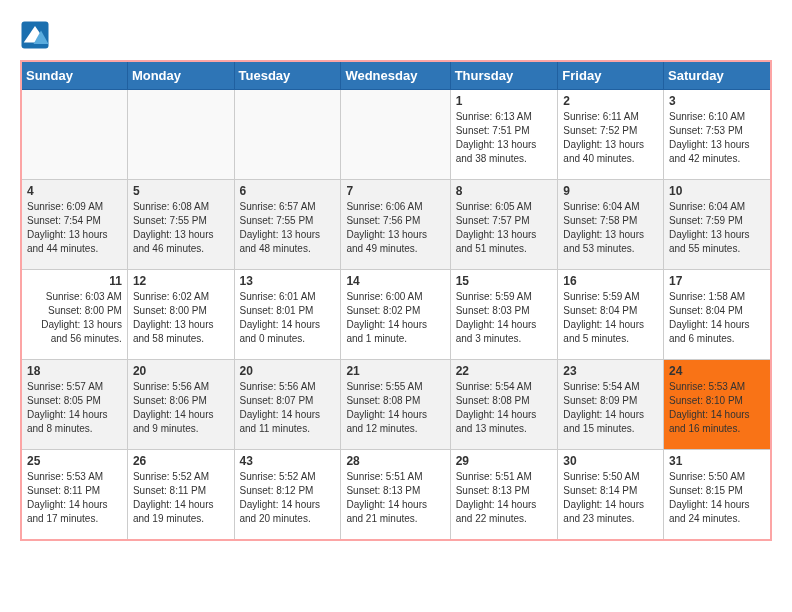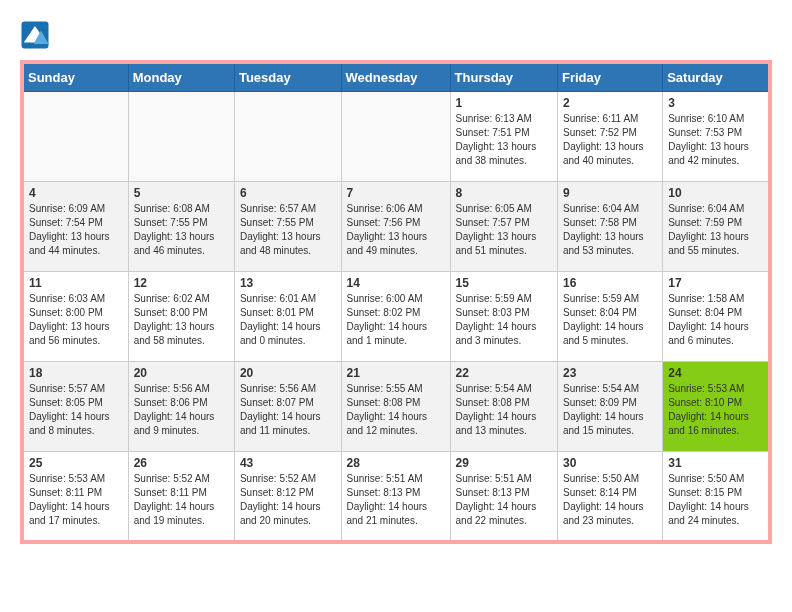--- a/index.html
+++ b/index.html
@@ -42,21 +42,21 @@
       font-weight: bold;
       color: #333;
     }
     .location-title {
       font-size: 15px;
       color: #333;
     }
     .calendar-table {
       width: 100%;
       border-collapse: collapse;
-      border: 4px solid #fca5a5;
+      border: 2px solid #fca5a5;
       padding-left: 36px;
     }
     .calendar-table th {
       background-color: #2e75b6;
       color: #fff;
       padding: 6px 4px;
       font-size: 13px;
       font-weight: bold;
       border: 1px solid #2060a0;
       text-align: left;
@@ -198,21 +198,21 @@
         </td>
         <td style="background: rgb(242, 242, 242);">
           <span class="day-number">10</span>
           <div class="day-info" style="white-space: pre-line;">Sunrise: 6:04 AM
 Sunset: 7:59 PM
 Daylight: 13 hours
 and 55 minutes.</div>
         </td>
       </tr>
       <tr>
-        <td style="background: rgb(255, 255, 255);">
+        <td style="background: rgb(255, 255, 255); text-align: right;">
           <span class="day-number">11</span>
           <div class="day-info" style="white-space: pre-line;">Sunrise: 6:03 AM
 Sunset: 8:00 PM
 Daylight: 13 hours
 and 56 minutes.</div>
         </td>
         <td style="background: rgb(255, 255, 255);">
           <span class="day-number">12</span>
           <div class="day-info" style="white-space: pre-line;">Sunrise: 6:02 AM
 Sunset: 8:00 PM
@@ -291,21 +291,21 @@
 Daylight: 14 hours
 and 13 minutes.</div>
         </td>
         <td style="background: rgb(242, 242, 242);">
           <span class="day-number">23</span>
           <div class="day-info" style="white-space: pre-line;">Sunrise: 5:54 AM
 Sunset: 8:09 PM
 Daylight: 14 hours
 and 15 minutes.</div>
         </td>
-        <td style="background: #84cc16; margin-top: 40px;">
+        <td style="background: #f97316; margin-top: 40px;">
           <span class="day-number">24</span>
           <div class="day-info" style="white-space: pre-line;">Sunrise: 5:53 AM
 Sunset: 8:10 PM
 Daylight: 14 hours
 and 16 minutes.</div>
         </td>
       </tr>
       <tr>
         <td style="background: rgb(255, 255, 255);">
           <span class="day-number">25</span>

